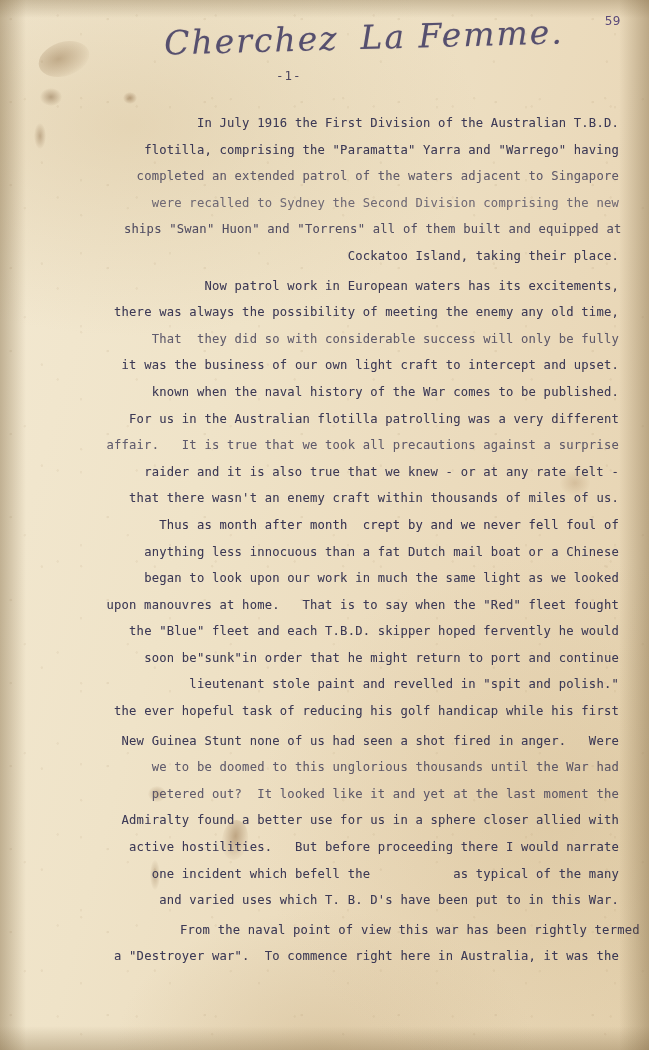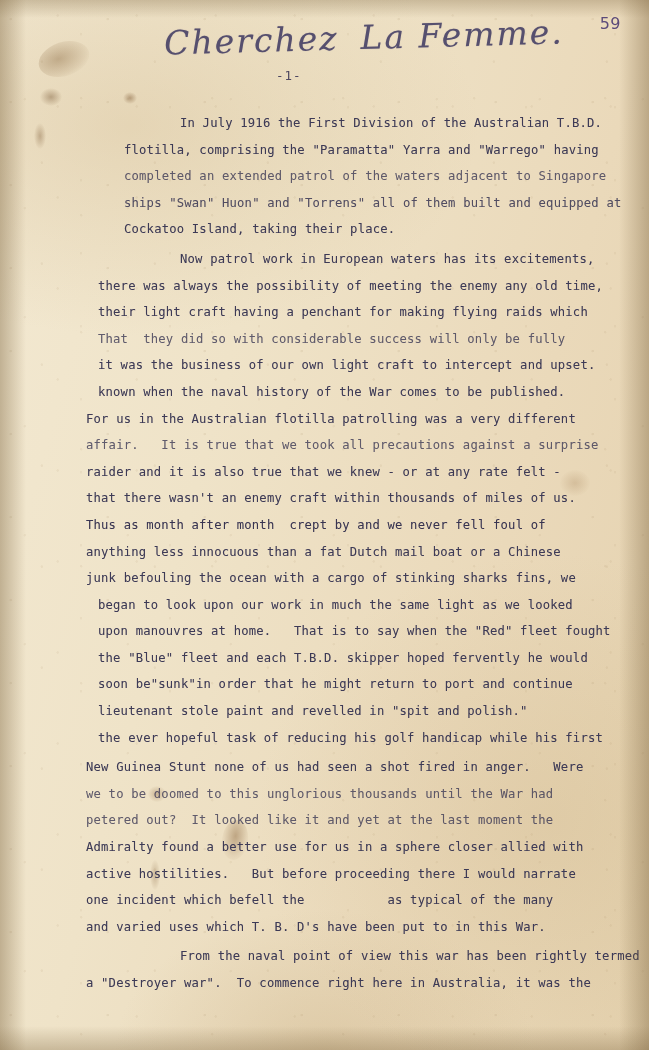--- a/index.html
+++ b/index.html
@@ -70,21 +70,21 @@
     background: radial-gradient(ellipse at 50% 50%, rgba(140,100,56,0.22), rgba(140,100,56,0) 74%); }
   .stain-h { left: 150px; top: 860px; width: 10px; height: 30px;
     background: radial-gradient(ellipse at 50% 50%, rgba(120,84,44,0.30), rgba(120,84,44,0) 74%); }
 
   
   .folio {
     position: absolute;
     right: 28px;
     top: 14px;
     font-family: "DejaVu Sans", "Liberation Sans", sans-serif;
-    font-size: 16px;
+    font-size: 12px;
     color: #5b4a7a;
     letter-spacing: 0.5px;
   }
 
   
   .handwriting {
     position: absolute;
     left: 164px;
     top: 18px;
     font-family: "DejaVu Serif", "Liberation Serif", serif;
@@ -118,20 +118,21 @@
   .para {
     margin: 0 0 3px 0;
   }
   .line {
     font-size: 12.2px;
     line-height: 26.6px;
     color: #3d3a56;
     white-space: pre;
     letter-spacing: 0.2px;
     text-shadow: 0 0 0.6px rgba(61,58,86,0.25);
+    text-align: right;
   }
   .line.indent { text-indent: 56px; }
 
   
   .fade-1 { opacity: 0.80; }
   .fade-2 { opacity: 0.70; }
   .fade-3 { opacity: 0.88; }
   .dark-1 { color: #332f4e; opacity: 0.97; }
 
   
@@ -161,38 +162,37 @@
   </div>
 
   <div class="page-number">-1-</div>
 
   <div class="body">
 
     <div class="para">
       <div class="line indent">In July 1916 the First Division of the Australian T.B.D.</div>
       <div class="line">flotilla, comprising the "Paramatta" Yarra and "Warrego" having</div>
       <div class="line fade-1">completed an extended patrol of the waters adjacent to Singapore</div>
+      <div class="line fade-2">were recalled to Sydney the Second Division comprising the new</div>
       <div class="line fade-3">ships "Swan" Huon" and "Torrens" all of them built and equipped at</div>
       <div class="line">Cockatoo Island, taking their place.</div>
     </div>
 
     <div class="para">
       <div class="line indent">Now patrol work in European waters has its excitements,</div>
       <div class="line shift-l">there was always the possibility of meeting the enemy any old time,</div>
-      <div class="line shift-l">their light craft having a penchant for making flying raids which</div>
       <div class="line shift-l fade-1">That  they did so with considerable success will only be fully</div>
       <div class="line shift-l">it was the business of our own light craft to intercept and upset.</div>
       <div class="line shift-l">known when the naval history of the War comes to be published.</div>
       <div class="line shift-l2">For us in the Australian flotilla patrolling was a very different</div>
       <div class="line shift-l2 fade-1">affair.   It is true that we took all precautions against a surprise</div>
       <div class="line shift-l2">raider and it is also true that we knew - or at any rate felt -</div>
       <div class="line shift-l2">that there wasn't an enemy craft within thousands of miles of us.</div>
       <div class="line shift-l2 dark-1">Thus as month after month  crept by and we never fell foul of</div>
       <div class="line shift-l2">anything less innocuous than a fat Dutch mail boat or a Chinese</div>
-      <div class="line shift-l2">junk befouling the ocean with a cargo of stinking sharks fins, we</div>
       <div class="line shift-l">began to look upon our work in much the same light as we looked</div>
       <div class="line shift-l">upon manouvres at home.   That is to say when the "Red" fleet fought</div>
       <div class="line shift-l">the "Blue" fleet and each T.B.D. skipper hoped fervently he would</div>
       <div class="line shift-l">soon be"sunk"in order that he might return to port and continue</div>
       <div class="line shift-l">lieutenant stole paint and revelled in "spit and polish."</div>
       <div class="line shift-l">the ever hopeful task of reducing his golf handicap while his first</div>
     </div>
 
     <div class="para">
       <div class="line shift-l2">New Guinea Stunt none of us had seen a shot fired in anger.   Were</div>

